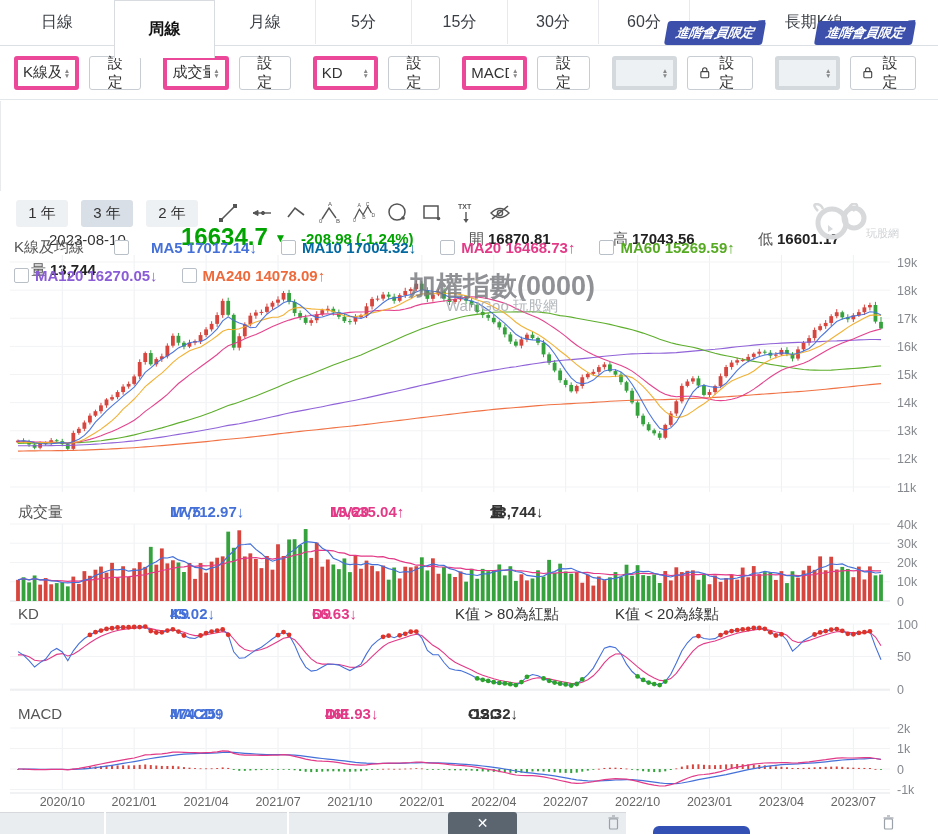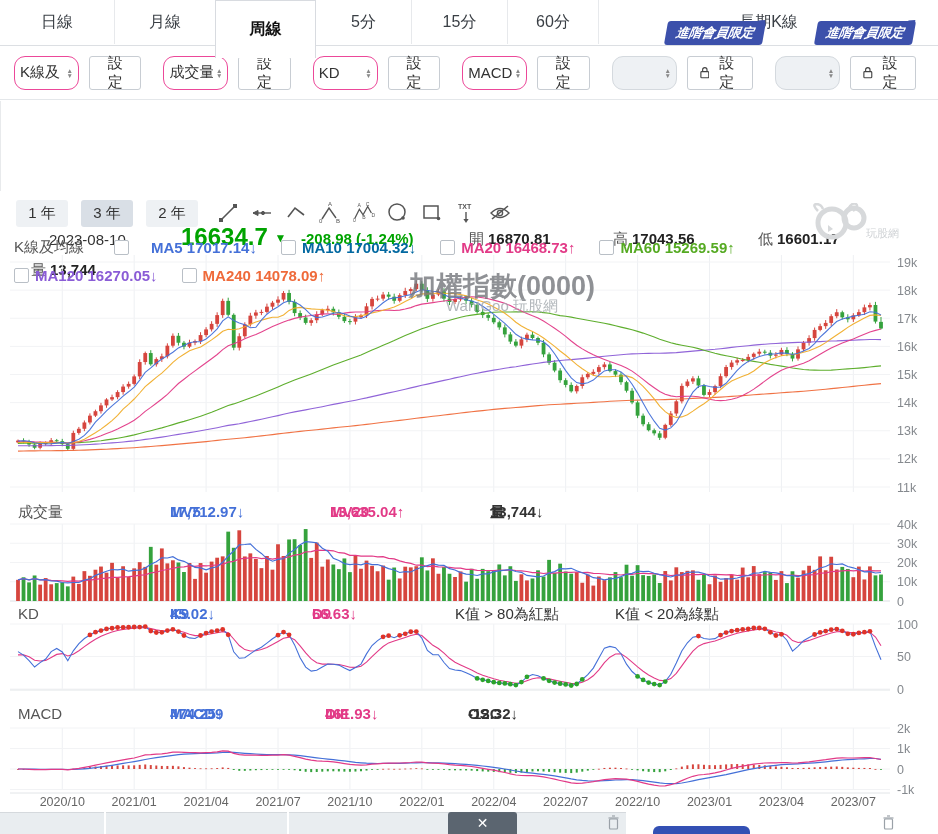--- a/index.html
+++ b/index.html
@@ -13,21 +13,21 @@
        height:57px;font-weight:bold;color:#111;margin-left:-1px;}
   .badge{position:absolute;top:21px;height:24px;line-height:24px;background:#3c50ab;color:#fff;
        font-size:13px;font-style:italic;font-weight:bold;padding:0 10px;border-radius:3px;
        transform:skewX(-10deg);z-index:5;white-space:nowrap;}
   .badge::after{content:"";position:absolute;right:-4px;top:-6px;border:5px solid transparent;border-bottom-color:#3c50ab;transform:rotate(40deg);}
   
   .toolbar{position:absolute;left:0;top:46px;width:938px;height:54px;display:flex;align-items:center;
        padding-left:14px;box-sizing:border-box;border-bottom:1px solid #e4e7ea;background:#fff;z-index:2;}
   .group{display:flex;align-items:center;margin-right:22px;}
   .selectbox{display:flex;align-items:center;justify-content:space-between;width:72px;height:34px;
-       border:1px solid #ec4899;border-radius:11px;background:#fff;padding:0 5px;box-sizing:border-box;
+       border:4px solid #ec4899;border-radius:3px;background:#fff;padding:0 5px;box-sizing:border-box;
        font-size:15px;color:#333;cursor:pointer;overflow:hidden;white-space:nowrap;}
   .selectbox.locked{background:#eef1f4;border-color:#d4d9de;}
   .selectbox .lbl{overflow:hidden;max-width:50px;}
   .updn{display:flex;flex-direction:column;font-size:6.5px;line-height:5px;color:#888;margin-left:3px;}
   .btn-set{display:flex;align-items:center;height:34px;border:1px solid #c8cdd3;border-radius:3px;background:#fff;
        font-size:15px;color:#333;padding:0 12px;margin-left:10px;cursor:pointer;font-family:inherit;}
   .lock-svg{margin-right:4px;}
   
   .quotebar{position:absolute;left:0;top:101px;width:938px;height:90px;border-left:1px solid #e8eaec;}
   .q{position:absolute;font-size:15px;white-space:nowrap;}
@@ -67,31 +67,34 @@
 </style>
 </head>
 <body>
 
 <div id="app">
 
   <div class="tabbar">
     <div class="tab" style="width:114px">
         <span>日線</span>
       </div>
+    <div class="tab active" style="width:99px">
+        <span>周線</span>
+      </div>
     <div class="tab" style="width:100px">
         <span>月線</span>
       </div>
-    <div class="tab active" style="width:99px">
-        <span>周線</span>
-      </div>
     <div class="tab" style="width:95px">
         <span>5分</span>
       </div>
     <div class="tab" style="width:95px">
         <span>15分</span>
+      </div>
+    <div class="tab" style="width:90px">
+        <span>30分</span>
       </div>
     <div class="tab" style="width:90px">
         <span>60分</span>
       </div>
     <div class="tab" style="flex:1;border-right:none">
         <span>長期K線</span>
       </div>
     <div class="badge" style="left:666px"><span>進階會員限定</span></div>
     <div class="badge" style="left:816px"><span>進階會員限定</span></div>
   </div>

